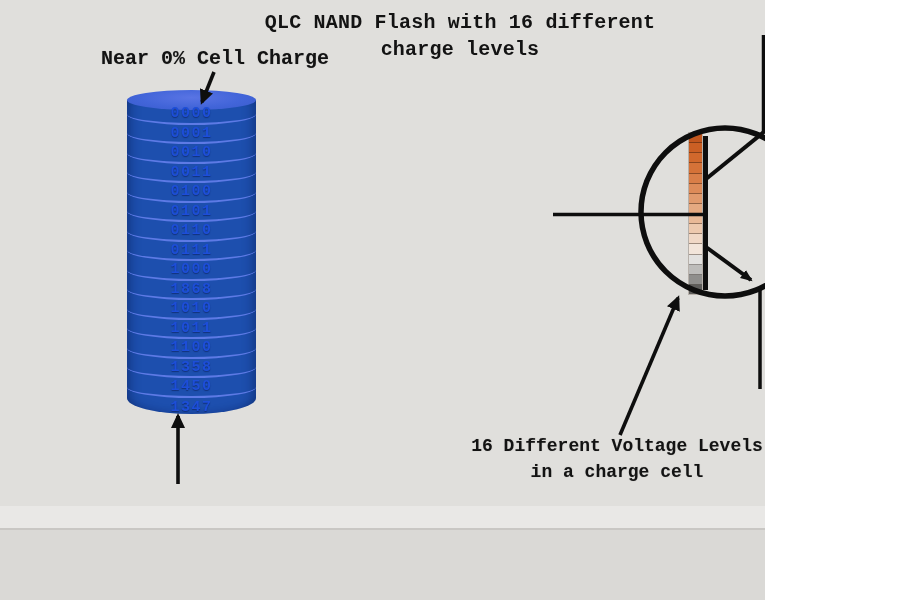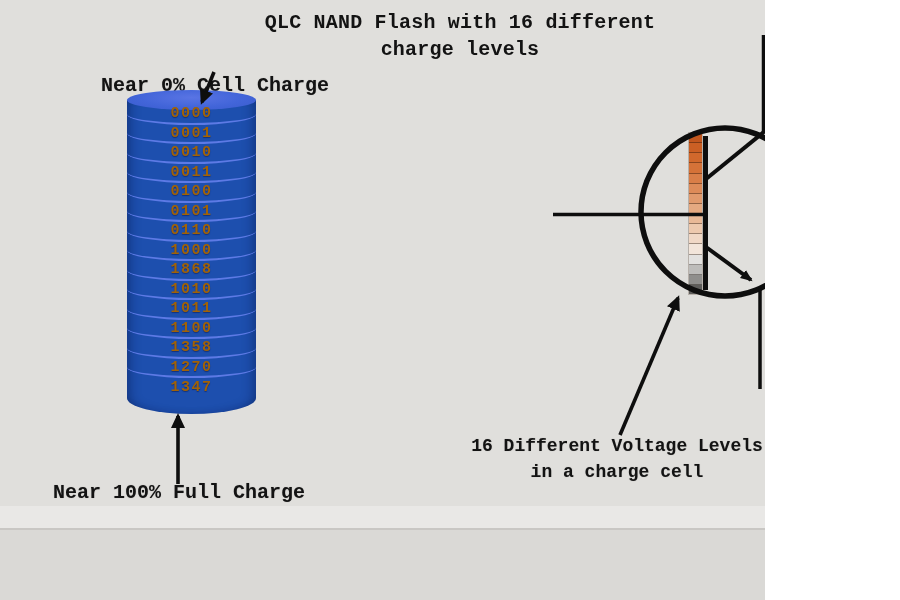--- a/index.html
+++ b/index.html
@@ -16,21 +16,21 @@
 
   .title{
     position:absolute;left:230px;top:9px;width:460px;
     text-align:center;font-size:20px;font-weight:700;line-height:27px;
     letter-spacing:.2px;
   }
   .annot{
     position:absolute;font-weight:700;text-align:center;
     text-shadow:0 0 1px rgba(40,40,40,.25);
   }
-  .near-zero{left:90px;top:47px;width:250px;font-size:20px;margin-top:27px;}
+  .near-zero{left:90px;top:47px;width:250px;font-size:20px;}
   .near-full{left:48px;top:481px;width:262px;font-size:20px;}
   .voltage-label{left:467px;top:433px;width:300px;font-size:18px;line-height:26px;}
 
   
   .cylinder{position:absolute;left:127px;top:90px;width:129px;height:324px;}
   .cyl-body{
     position:absolute;left:0;top:10px;width:129px;height:314px;
     background:#1d4fae;
     border-bottom-left-radius:50% 16px;border-bottom-right-radius:50% 16px;
     box-shadow:inset 8px 0 12px -6px rgba(5,15,60,.45), inset -8px 0 12px -6px rgba(5,15,60,.45);
@@ -41,21 +41,21 @@
     border-radius:50%;
     background:radial-gradient(ellipse at 50% 38%, #5974e4 0%, #4265d9 55%, #3a5bcd 100%);
     z-index:2;
   }
   .cyl-rows{position:absolute;left:0;top:15px;width:129px;z-index:3;}
   .disc-row{
     box-sizing:border-box;height:19.5px;
     border-bottom:2.5px solid #5d7ae5;
     border-bottom-left-radius:50% 11px;border-bottom-right-radius:50% 11px;
     display:flex;align-items:center;justify-content:center;
-    color:#a16207;font-size:15px;font-weight:700;letter-spacing:1.5px;
+    color:#1d4ed8;font-size:15px;font-weight:700;letter-spacing:1.5px;
     text-shadow:0 1px 1px rgba(10,25,80,.55);
   }
   .disc-row.last{border-bottom:none;}
 
   
   .voltage-bar{
     position:absolute;left:689px;top:133px;width:13px;height:161px;
     display:flex;flex-direction:column;z-index:4;
     outline:1px solid rgba(60,40,25,.25);
   }
@@ -72,44 +72,44 @@
   <div class="seam-band"></div>
   <div class="seam-line"></div>
   <div class="footer-band"></div>
 
   <div class="title">
     <div>QLC NAND Flash with 16 different</div>
     <div>charge levels</div>
   </div>
 
   <div class="annot near-zero">Near 0% Cell Charge</div>
-  <div class="annot near-full">Near 100% Full Charge</div>
   <div class="annot voltage-label">
     <div>16 Different Voltage Levels</div>
     <div>in a charge cell</div>
   </div>
 
   <div class="cylinder">
     <div class="cyl-body"></div>
     <div class="cyl-top"></div>
     <div class="cyl-rows">
         <div class="disc-row">0000</div>
         <div class="disc-row">0001</div>
         <div class="disc-row">0010</div>
         <div class="disc-row">0011</div>
         <div class="disc-row">0100</div>
         <div class="disc-row">0101</div>
         <div class="disc-row">0110</div>
+        <div class="disc-row">0111</div>
         <div class="disc-row">1000</div>
         <div class="disc-row">1868</div>
         <div class="disc-row">1010</div>
         <div class="disc-row">1011</div>
         <div class="disc-row">1100</div>
         <div class="disc-row">1358</div>
-        <div class="disc-row">1270</div>
+        <div class="disc-row">1450</div>
         <div class="disc-row last">1347</div>
       </div>
   </div>
 
   <div class="voltage-bar">
       <div class="bar-seg" style="background: rgb(194, 86, 30);"></div>
       <div class="bar-seg" style="background: rgb(203, 95, 36);"></div>
       <div class="bar-seg" style="background: rgb(209, 104, 44);"></div>
       <div class="bar-seg" style="background: rgb(213, 114, 56);"></div>
       <div class="bar-seg" style="background: rgb(217, 126, 72);"></div>

